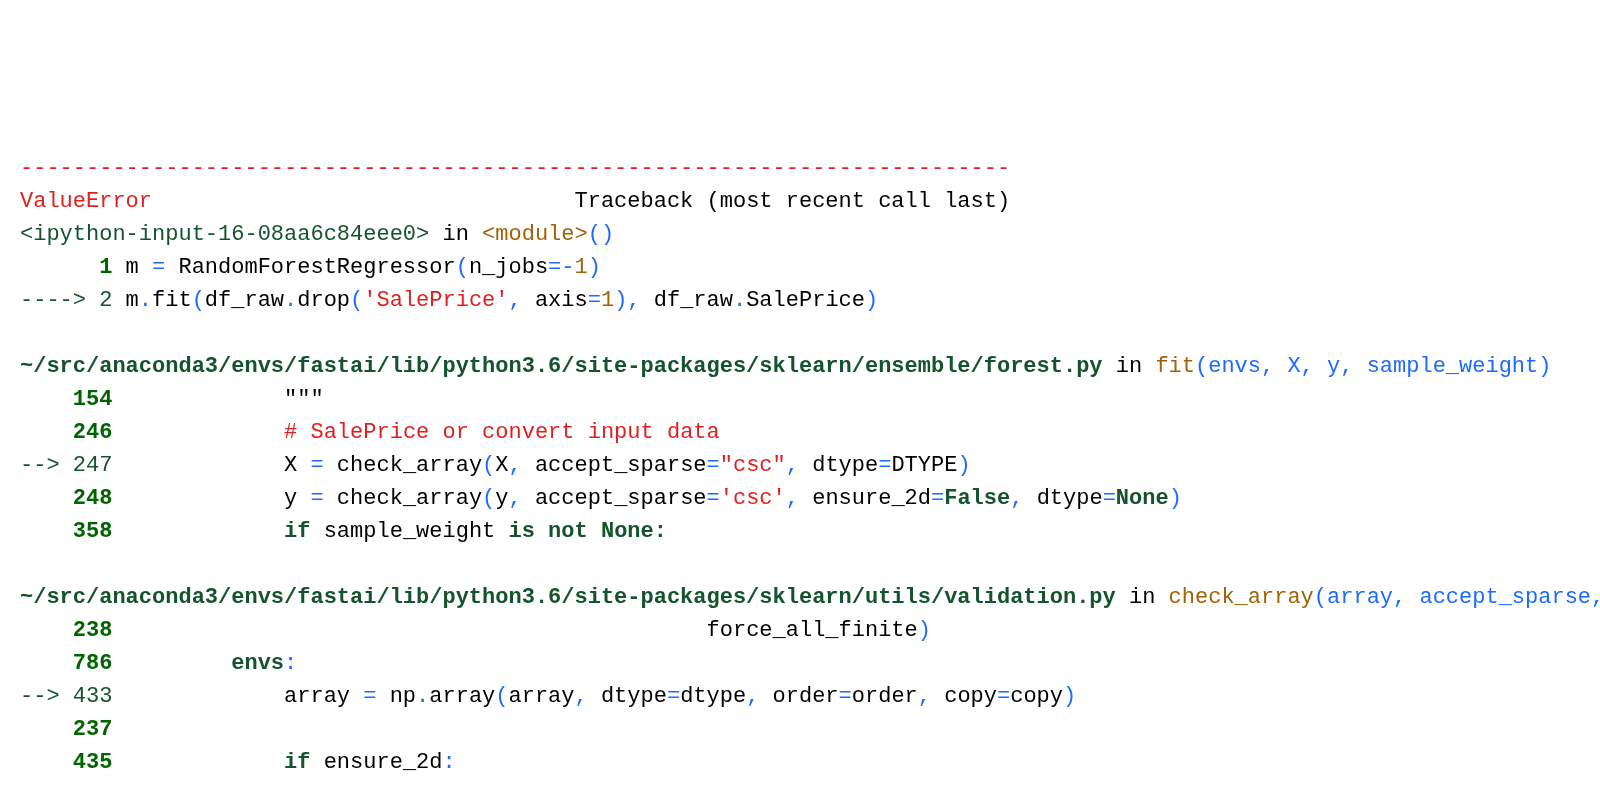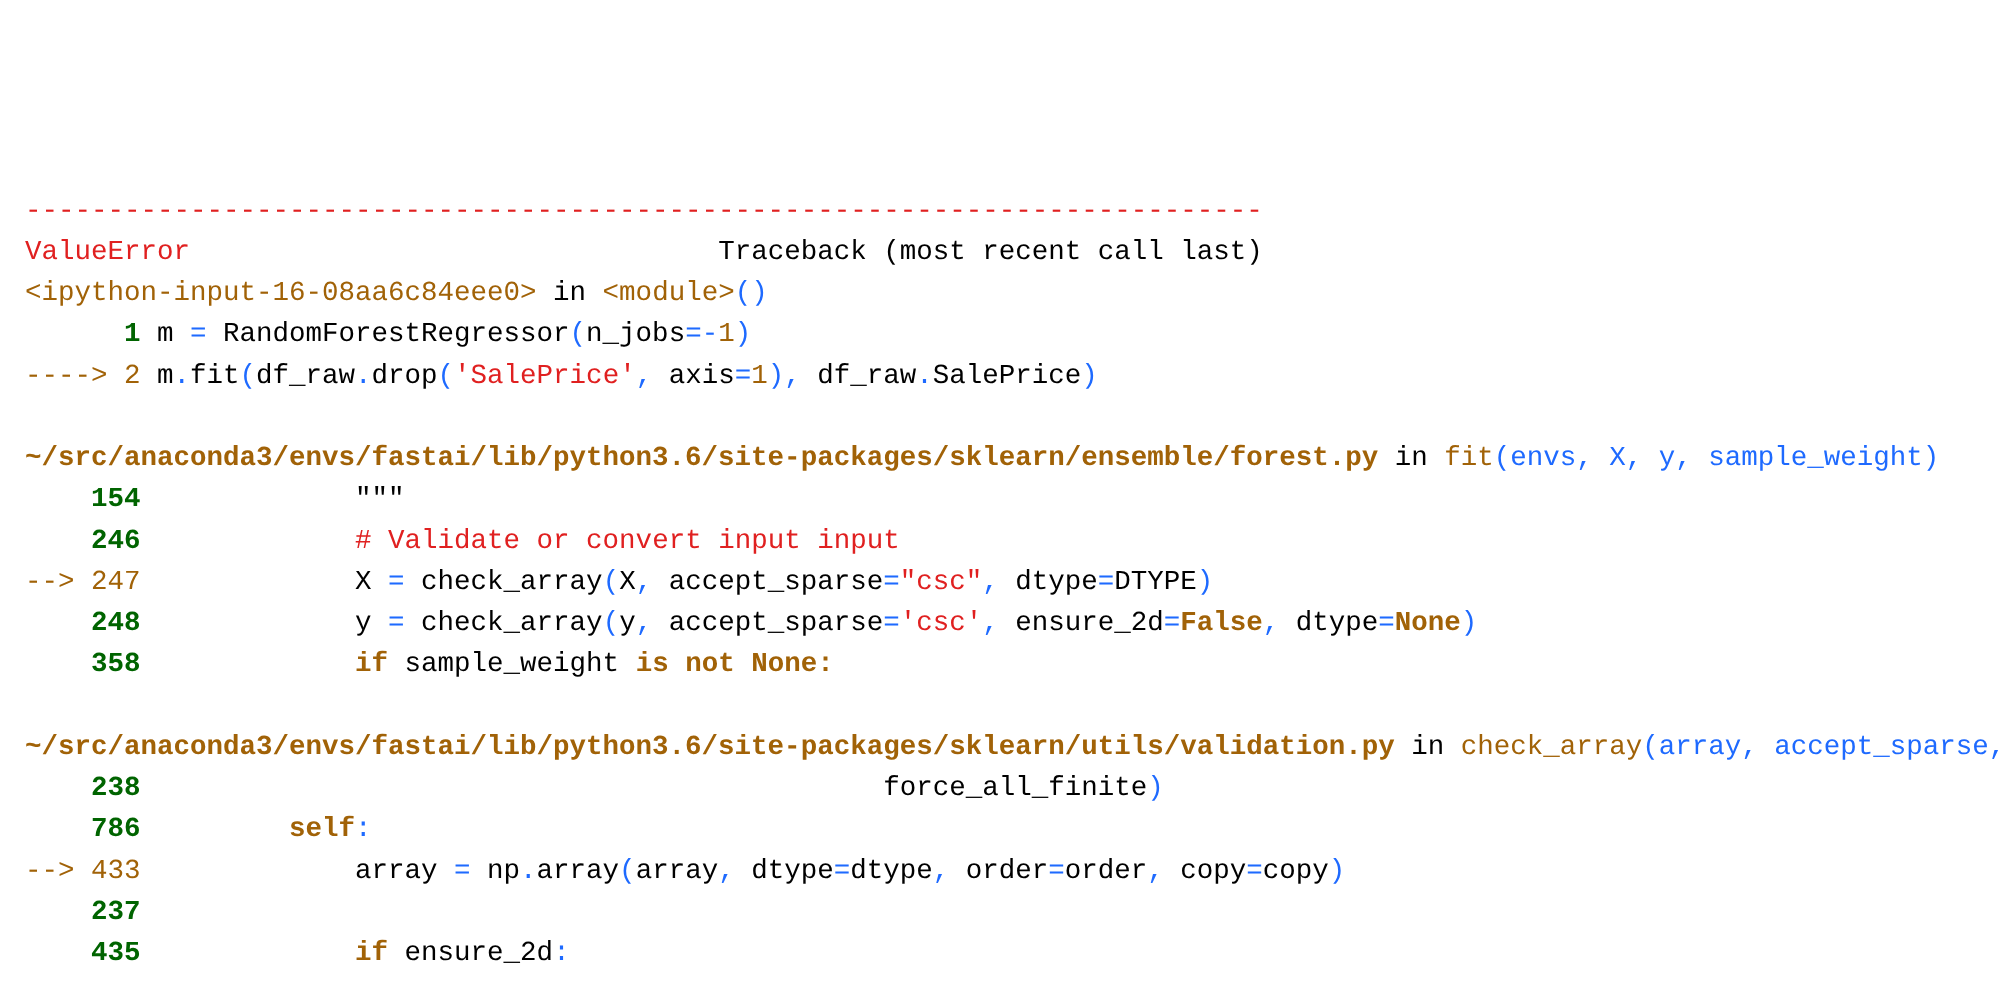--- a/index.html
+++ b/index.html
@@ -7,47 +7,47 @@
     padding: 20px;
     background: #fff;
     font-family: Menlo, Monaco, "Courier New", monospace;
     font-size: 22px;
     line-height: 1.5;
     color: #000;
     white-space: pre;
     overflow-x: auto;
   }
   .red { color: #e02020; }
-  .green { color: #a16207; font-family: Liberation Mono, monospace; }
+  .green { color: #14532d; font-family: Liberation Mono, monospace; }
   .bold-green { color: #006400; font-weight: bold; }
   .teal { color: #a16207; }
   .blue { color: #1e6aff; }
   .bold { font-weight: bold; }
 </style>
 </head>
 <body>
 
 
 
 <div><span class="red">---------------------------------------------------------------------------</span>
 <span class="red">ValueError</span><span>                                Traceback (most recent call last)</span>
 <span class="green">&lt;ipython-input-16-08aa6c84eee0&gt;</span><span> in </span><span class="teal">&lt;module&gt;</span><span class="blue">(</span><span class="blue">)</span>
 <span>      </span><span class="bold-green">1</span><span> m </span><span class="blue">=</span><span> RandomForestRegressor</span><span class="blue">(</span><span>n_jobs</span><span class="blue">=-</span><span class="teal">1</span><span class="blue">)</span>
 <span class="green">----&gt; 2</span><span> m</span><span class="blue">.</span><span>fit</span><span class="blue">(</span><span>df_raw</span><span class="blue">.</span><span>drop</span><span class="blue">(</span><span class="red">'SalePrice'</span><span class="blue">,</span><span> axis</span><span class="blue">=</span><span class="teal">1</span><span class="blue">)</span><span class="blue">,</span><span> df_raw</span><span class="blue">.</span><span>SalePrice</span><span class="blue">)</span>
 
 <span class="green bold">~/src/anaconda3/envs/fastai/lib/python3.6/site-packages/sklearn/ensemble/forest.py</span><span> in </span><span class="teal">fit</span><span class="blue">(</span><span class="blue">envs, X, y, sample_weight</span><span class="blue">)</span>
 <span class="bold-green">    154 </span><span>            """</span>
-<span class="bold-green">    246 </span><span>            </span><span class="red"># Validate or convert input input</span>
+<span class="bold-green">    246 </span><span>            </span><span class="red"># SalePrice or convert input data</span>
 <span class="green">--&gt; </span><span class="green">247</span><span>             X </span><span class="blue">=</span><span> check_array</span><span class="blue">(</span><span>X</span><span class="blue">,</span><span> accept_sparse</span><span class="blue">=</span><span class="red">"csc"</span><span class="blue">,</span><span> dtype</span><span class="blue">=</span><span>DTYPE</span><span class="blue">)</span>
 <span class="bold-green">    248 </span><span>            y </span><span class="blue">=</span><span> check_array</span><span class="blue">(</span><span>y</span><span class="blue">,</span><span> accept_sparse</span><span class="blue">=</span><span class="red">'csc'</span><span class="blue">,</span><span> ensure_2d</span><span class="blue">=</span><span class="green bold">False</span><span class="blue">,</span><span> dtype</span><span class="blue">=</span><span class="green bold">None</span><span class="blue">)</span>
 <span class="bold-green">    358 </span><span>            </span><span class="green bold">if</span><span> sample_weight </span><span class="green bold">is</span><span class="green bold"> not None:</span>
 
 <span class="green bold">~/src/anaconda3/envs/fastai/lib/python3.6/site-packages/sklearn/utils/validation.py</span><span> in </span><span class="teal">check_array</span><span class="blue">(</span><span class="blue">array, accept_sparse, dtype, order, copy, force_all_finite, ensure_2d, allow_nd, ensure_min_samples, ensure_min_features, warn_on_dtype, estimator</span>
 <span class="bold-green">    238 </span><span>                                            force_all_finite</span><span class="blue">)</span>
-<span class="bold-green">    786 </span><span>        </span><span class="green bold">self</span><span class="blue">:</span>
+<span class="bold-green">    786 </span><span>        </span><span class="green bold">envs</span><span class="blue">:</span>
 <span class="green">--&gt; </span><span class="green">433</span><span>             array </span><span class="blue">=</span><span> np</span><span class="blue">.</span><span>array</span><span class="blue">(</span><span>array</span><span class="blue">,</span><span> dtype</span><span class="blue">=</span><span>dtype</span><span class="blue">,</span><span> order</span><span class="blue">=</span><span>order</span><span class="blue">,</span><span> copy</span><span class="blue">=</span><span>copy</span><span class="blue">)</span>
 <span class="bold-green">    237 </span>
 <span class="bold-green">    435 </span><span>            </span><span class="green bold">if</span><span> ensure_2d</span><span class="blue">:</span>
 
 </div>
 
 
 
 
 </body></html>

